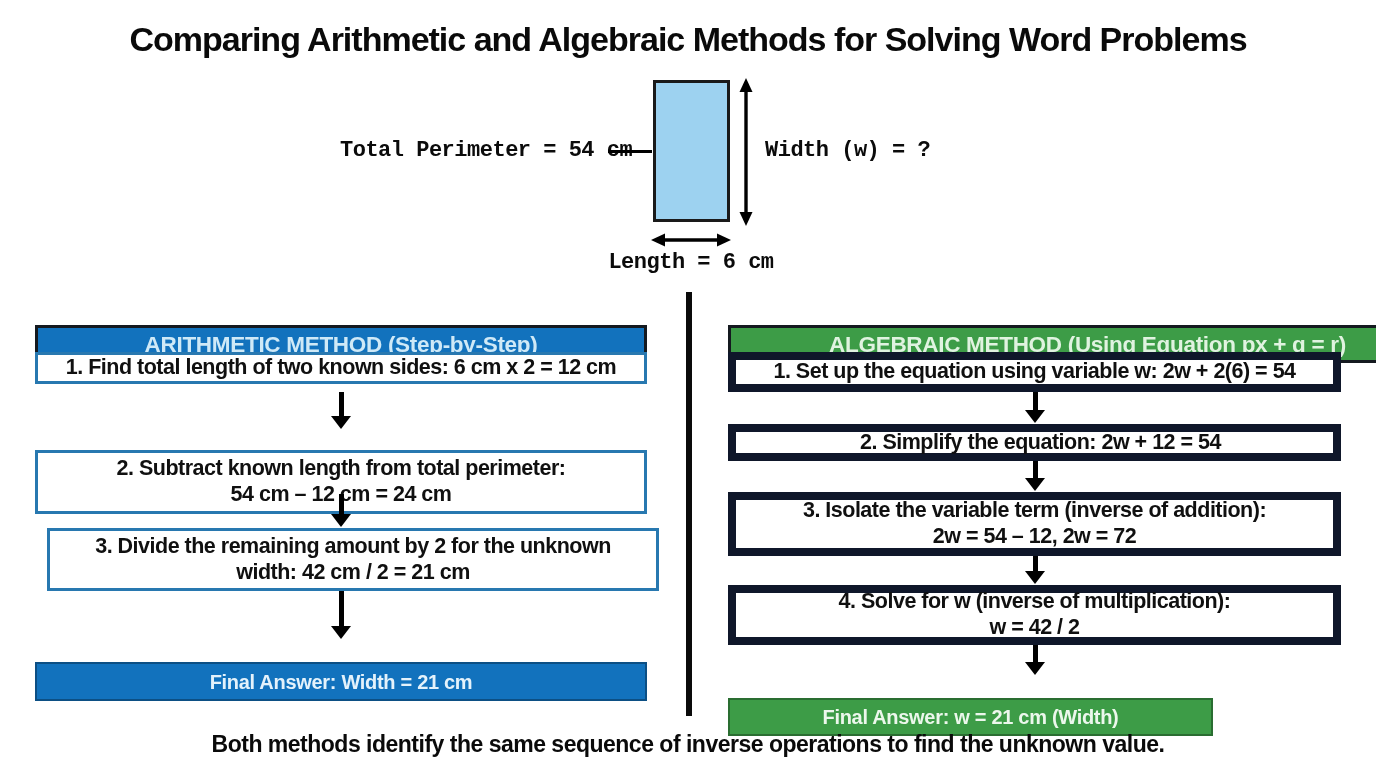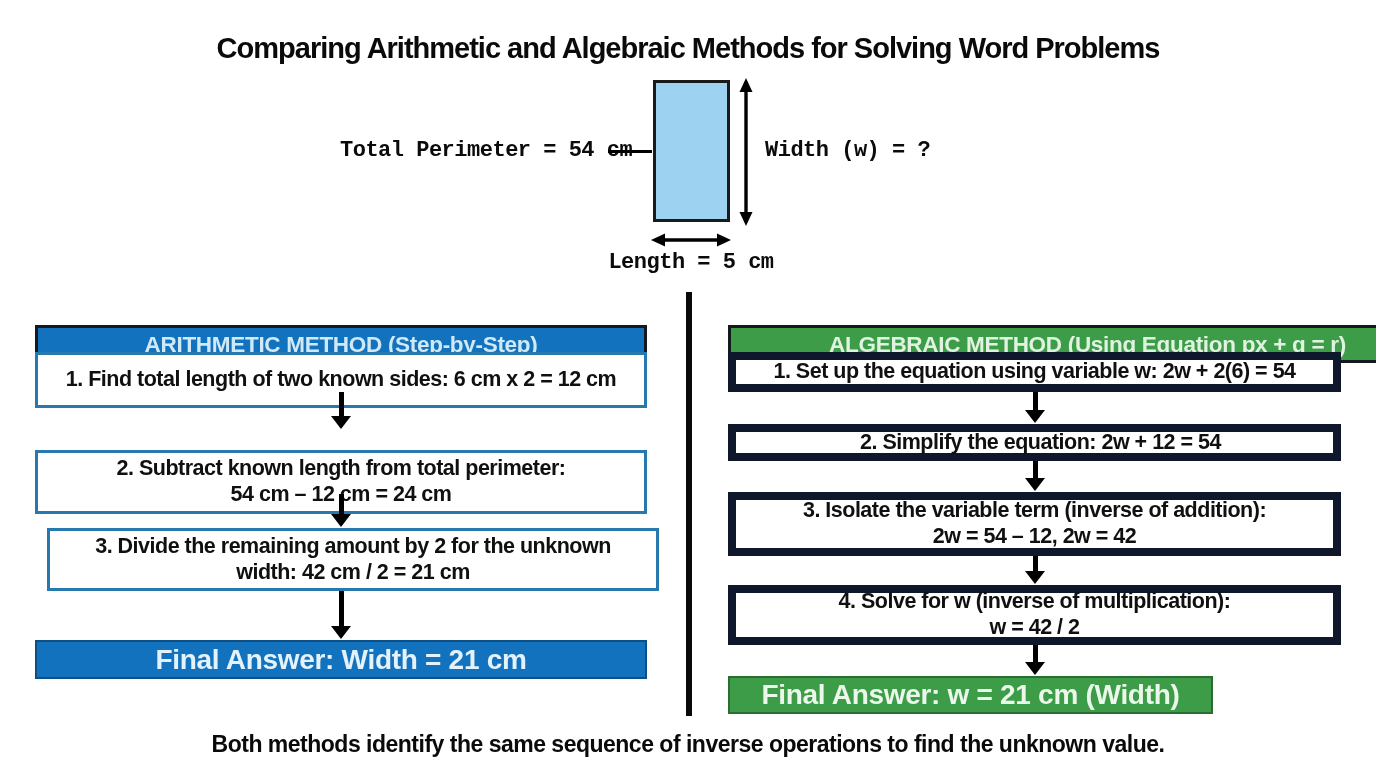--- a/index.html
+++ b/index.html
@@ -1,22 +1,22 @@
 <!DOCTYPE html>
 <html><head>
 <meta charset="utf-8">
 <style>
   html,body{margin:0;padding:0;background:#ffffff;}
   .canvas{
     position:relative;width:1376px;height:768px;background:#ffffff;overflow:hidden;
     font-family:"Liberation Sans",sans-serif;color:#0b0b0b;
   }
   .title{
-    position:absolute;left:0;right:0;top:32px;text-align:center;
-    font-size:29px;font-weight:bold;letter-spacing:-1px;color:#0a0a0a;white-space:nowrap;
+    position:absolute;left:0;right:0;top:20px;text-align:center;
+    font-size:34px;font-weight:bold;letter-spacing:-1px;color:#0a0a0a;white-space:nowrap;
   }
   
   .fig-rect{
     position:absolute;left:653px;top:80px;width:77px;height:142px;box-sizing:border-box;
     background:#9DD2F0;border:3px solid #1a1a1a;
   }
   .fig-label{position:absolute;font-size:22px;font-weight:bold;letter-spacing:-0.5px;white-space:nowrap;font-family:Liberation Mono, monospace;}
   .perim-label{left:340px;width:262px;top:138px;text-align:right;}
   .connector{position:absolute;left:608px;top:150px;width:44px;height:3px;background:#000;}
   .width-label{left:765px;top:138px;}
@@ -28,21 +28,21 @@
     position:absolute;box-sizing:border-box;display:flex;flex-direction:column;
     align-items:center;justify-content:center;text-align:center;font-weight:bold;
     line-height:1.2;
   }
   .hdr{font-size:22.5px;letter-spacing:-0.3px;border:3px solid #14191f;white-space:nowrap;margin-top:32px;}
   .hdr-blue{background:#1272BD;color:#CFE9F7;}
   .hdr-green{background:#3D9C47;color:#E0F3E0;}
   .step{background:#ffffff;color:#101010;font-size:21.5px;letter-spacing:-0.5px;white-space:nowrap;}
   .step-blue{border:3px solid #2878B0;}
   .step-green{border:8px solid #0f172a;}
-  .final{font-size:28px;letter-spacing:-0.3px;border:2px solid rgba(0,0,0,0.3);white-space:nowrap;}
+  .final{font-size:20px;letter-spacing:-0.3px;border:2px solid rgba(0,0,0,0.3);white-space:nowrap;margin-top:22px;}
   .final-blue{background:#1272BD;color:#E4F2FB;}
   .final-green{background:#3D9C47;color:#ECF7EC;}
   .flow-arrow{position:absolute;width:22px;display:flex;flex-direction:column;align-items:center;}
   .flow-arrow .stem{width:5px;background:#000;flex:1;}
   .flow-arrow .head{width:0;height:0;border-left:10px solid transparent;border-right:10px solid transparent;border-top:13px solid #000;}
   .divider{position:absolute;left:686px;top:292px;width:6px;height:424px;background:#0a0a0a;}
   .footer{
     position:absolute;left:0;right:0;top:731px;text-align:center;
     font-size:23px;font-weight:bold;letter-spacing:-0.5px;color:#0a0a0a;white-space:nowrap;
   }
@@ -67,27 +67,27 @@
   </div>
   <div class="fig-label width-label">Width (w) = ?</div>
 
   <div class="dbl-arrow" style="left:651px;top:230px;">
     <svg width="80" height="20" viewBox="0 0 80 20">
       <line x1="13" y1="10" x2="67" y2="10" stroke="#000" stroke-width="3.4"></line>
       <polygon points="0,10 14,3.5 14,16.5" fill="#000"></polygon>
       <polygon points="80,10 66,3.5 66,16.5" fill="#000"></polygon>
     </svg>
   </div>
-  <div class="fig-label length-label">Length = 5 cm</div>
+  <div class="fig-label length-label">Length = 6 cm</div>
 
   <div class="col-box hdr hdr-blue" style="left:35px;top:293px;width:612px;height:38px;">
     <div>ARITHMETIC METHOD (Step-by-Step)</div>
   </div>
 
-  <div class="col-box step step-blue" style="left:35px;top:352px;width:612px;height:56px;">
+  <div class="col-box step step-blue" style="left:35px;top:352px;width:612px;height:32px;">
     <div>1. Find total length of two known sides: 6 cm x 2 = 12 cm</div>
   </div>
   <div class="flow-arrow" style="left:330px;top:392px;height:37px;">
       <div class="stem"></div>
       <div class="head"></div>
     </div>
 
   <div class="col-box step step-blue" style="left:35px;top:430px;width:612px;height:64px;margin-top:20px;">
     <div>2. Subtract known length from total perimeter:</div>
     <div>54 cm – 12 cm = 24 cm</div>
@@ -127,21 +127,21 @@
   <div class="col-box step step-green" style="left:728px;top:424px;width:613px;height:37px;padding-left:12px;">
     <div>2. Simplify the equation: 2w + 12 = 54</div>
   </div>
   <div class="flow-arrow" style="left:1024px;top:461px;height:30px;">
       <div class="stem"></div>
       <div class="head"></div>
     </div>
 
   <div class="col-box step step-green" style="left:728px;top:492px;width:613px;height:64px;">
     <div>3. Isolate the variable term (inverse of addition):</div>
-    <div>2w = 54 – 12, 2w = 42</div>
+    <div>2w = 54 – 12, 2w = 72</div>
   </div>
   <div class="flow-arrow" style="left:1024px;top:556px;height:28px;">
       <div class="stem"></div>
       <div class="head"></div>
     </div>
 
   <div class="col-box step step-green" style="left:728px;top:585px;width:613px;height:60px;">
     <div>4. Solve for w (inverse of multiplication):</div>
     <div>w = 42 / 2</div>
   </div>

